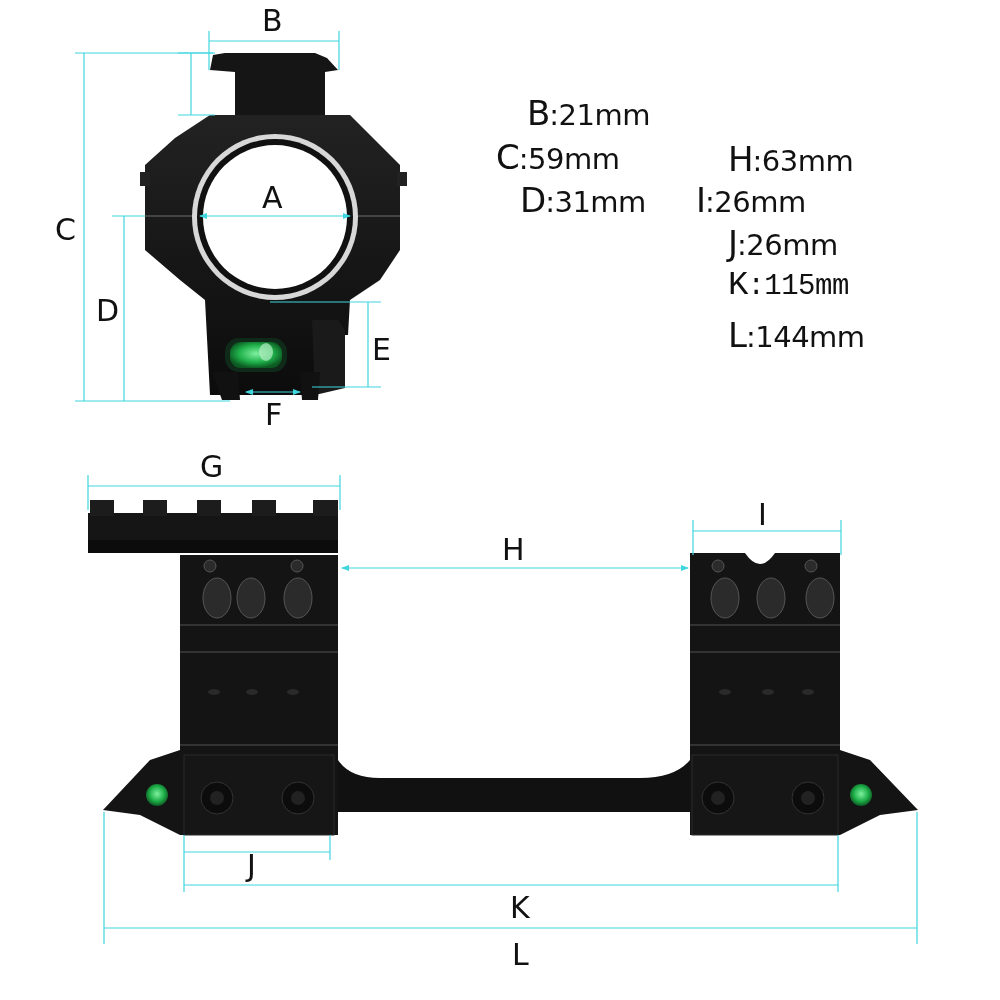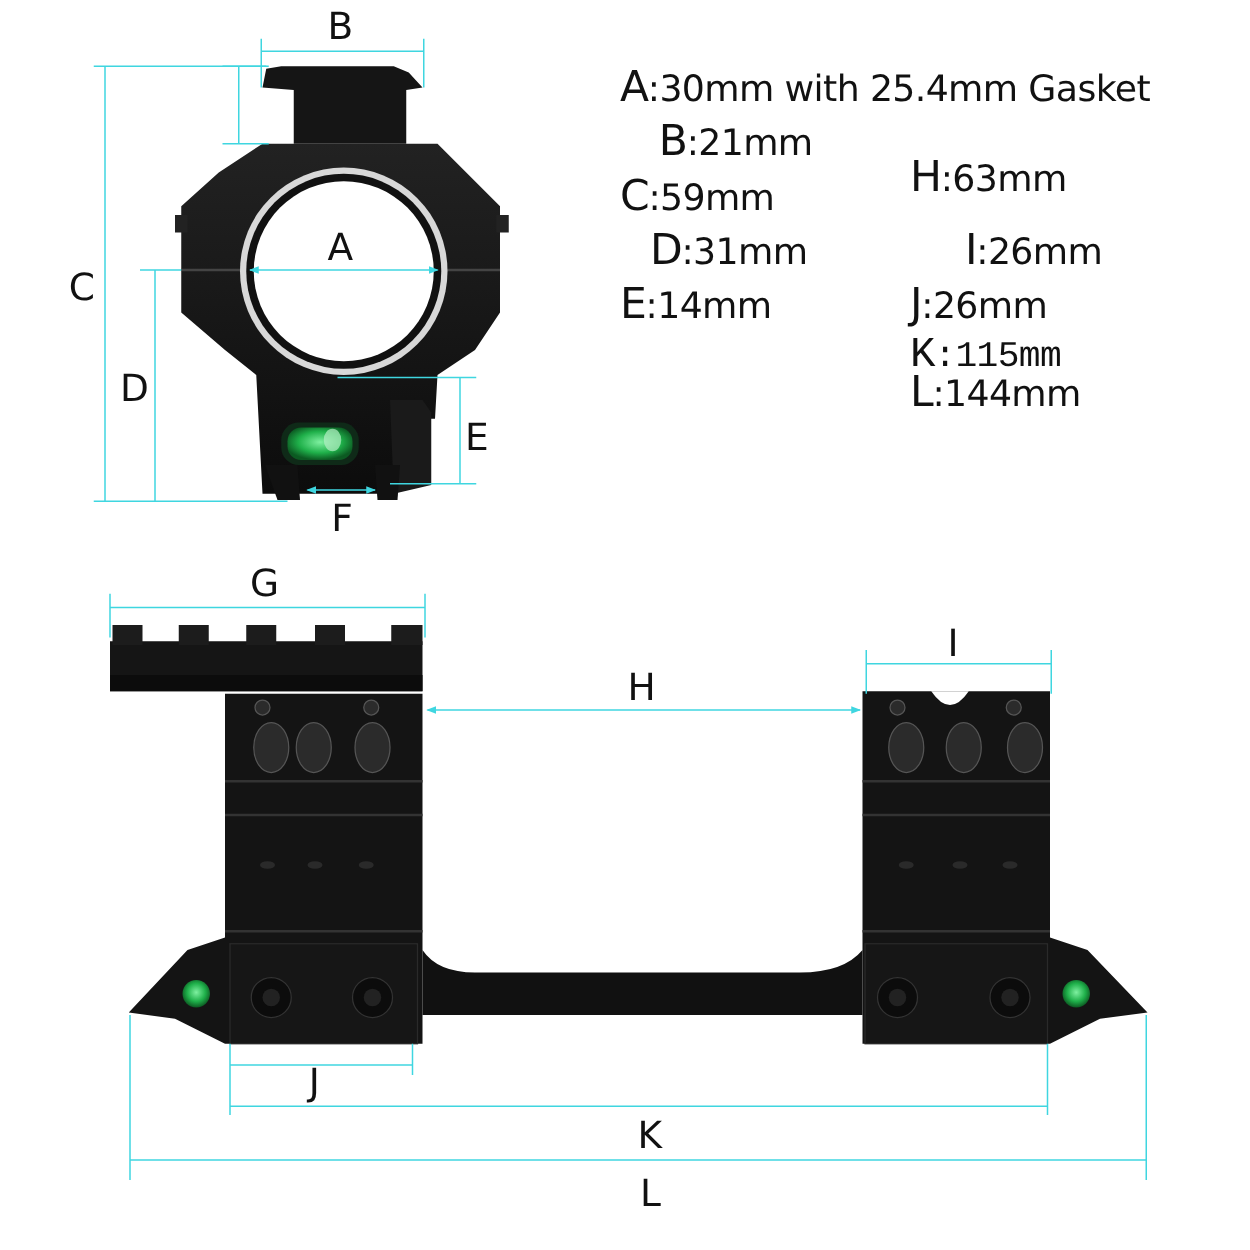--- a/index.html
+++ b/index.html
@@ -7,31 +7,29 @@
   #stage{position:absolute;left:0;top:0;width:1000px;height:1000px;}
   .spec{position:absolute;font-size:29px;color:#111;white-space:nowrap;letter-spacing:-0.5px;}
   .spec .k{font-size:34px;letter-spacing:-1px;}
   .lbl{font-family:"DejaVu Sans",sans-serif;fill:#111;}
 </style>
 </head>
 <body>
 
 <div id="stage">
 
-  <div class="spec" style="left:496px;top:50px;"><span class="k">A</span>:<span>30mm with 25.4mm Gasket</span></div>
   <div class="spec" style="left:496px;top:93px;margin-left:31px;"><span class="k">B</span>:<span>21mm</span></div>
   <div class="spec" style="left:496px;top:137px;"><span class="k">C</span>:<span>59mm</span></div>
   <div class="spec" style="left:520px;top:180px;"><span class="k">D</span>:<span>31mm</span></div>
-  <div class="spec" style="left:496px;top:223px;"><span class="k">E</span>:<span>14mm</span></div>
-
-  <div class="spec" style="left:728px;top:122px;"><span class="k">H</span>:<span>63mm</span></div>
-  <div class="spec" style="left:772px;top:180px;text-align:right;"><span class="k">I</span>:<span>26mm</span></div>
+
+  <div class="spec" style="left:728px;top:139px;"><span class="k">H</span>:<span>63mm</span></div>
+  <div class="spec" style="left:696px;top:180px;text-align:right;"><span class="k">I</span>:<span>26mm</span></div>
   <div class="spec" style="left:728px;top:223px;"><span class="k">J</span>:<span>26mm</span></div>
   <div class="spec" style="left:728px;top:266px;font-family:Liberation Mono, monospace;"><span class="k">K</span>:<span>115mm</span></div>
-  <div class="spec" style="left:728px;top:294px;"><span class="k">L</span>:<span>144mm</span></div>
+  <div class="spec" style="left:728px;top:315px;"><span class="k">L</span>:<span>144mm</span></div>
 
   <svg width="1000" height="1000" viewBox="0 0 1000 1000" style="position:absolute;left:0;top:0;">
     <defs>
       <marker id="arr" markerWidth="8" markerHeight="8" refX="7" refY="4" orient="auto-start-reverse" markerUnits="userSpaceOnUse">
         <path d="M0,1 L8,4 L0,7 Z" fill="#3fd6e0"></path>
       </marker>
       <radialGradient id="bub" cx="50%" cy="45%" r="55%">
         <stop offset="0%" stop-color="#7ef0a0"></stop>
         <stop offset="60%" stop-color="#1fb04a"></stop>
         <stop offset="100%" stop-color="#0c5a22"></stop>

